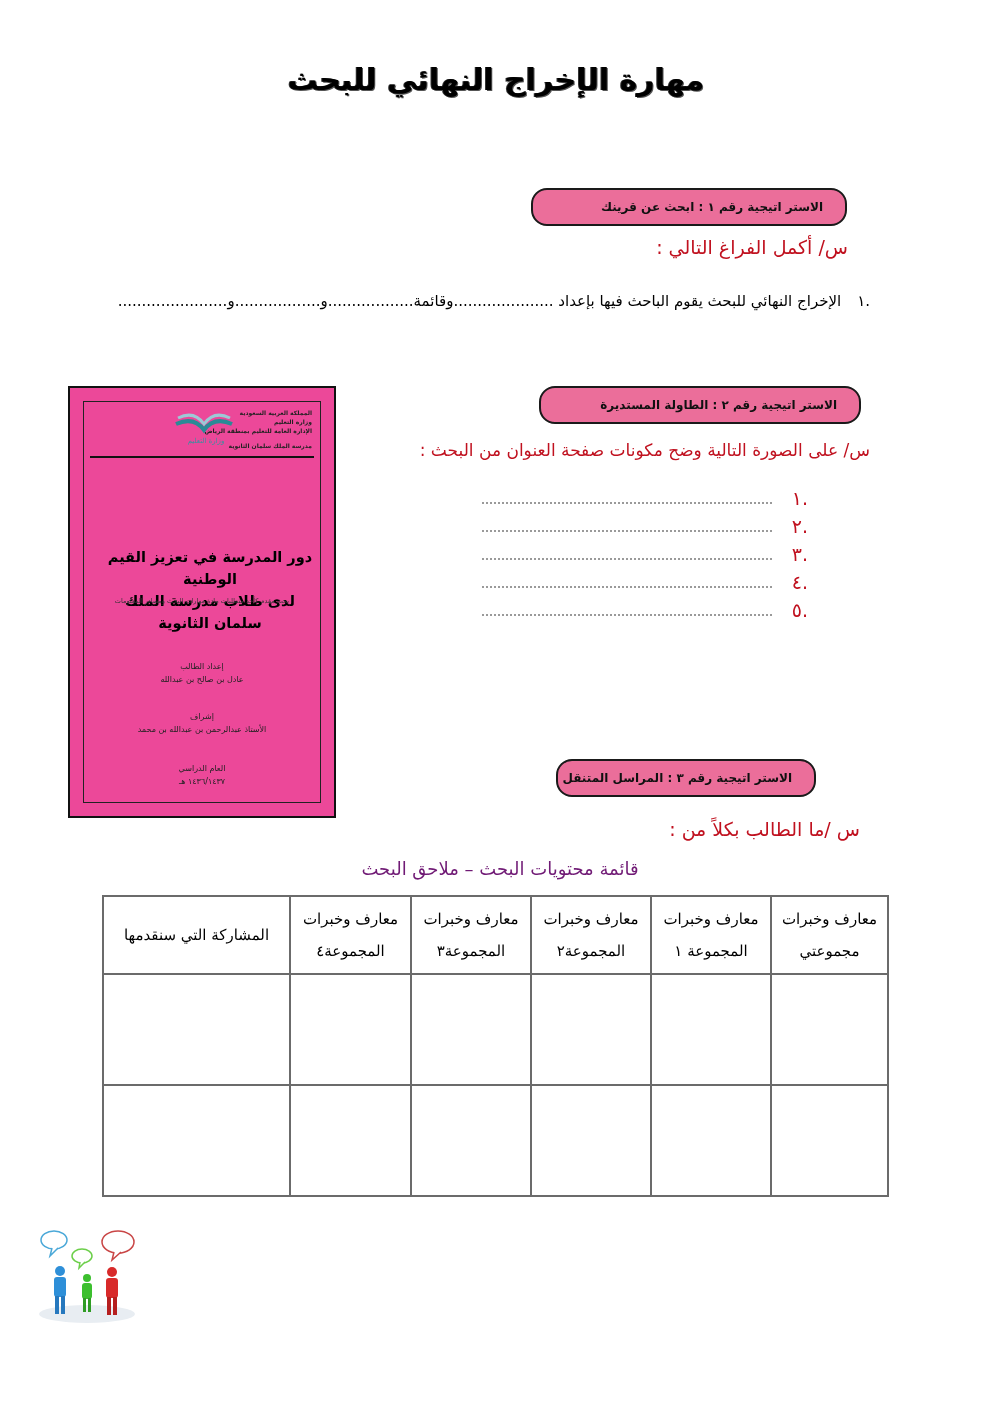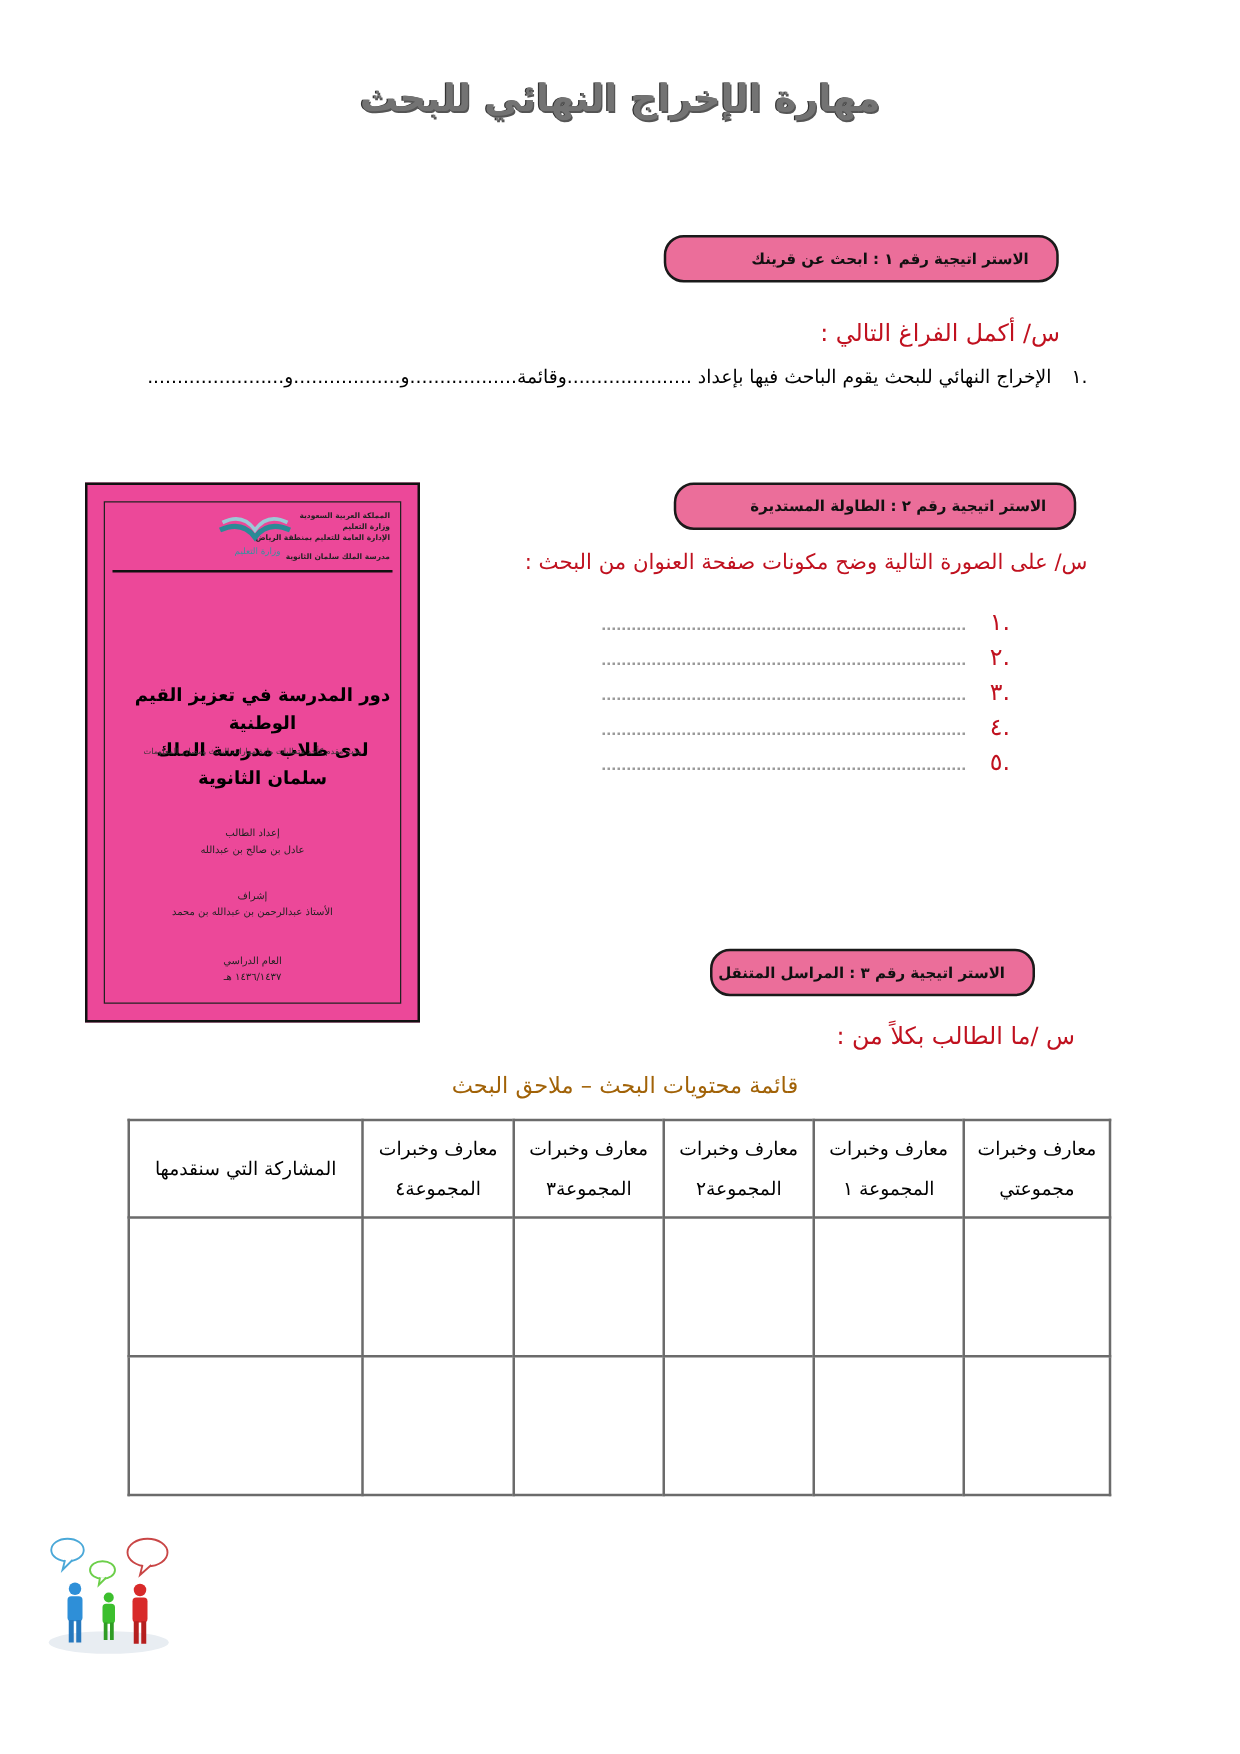--- a/index.html
+++ b/index.html
@@ -3,21 +3,21 @@
 <meta charset="utf-8">
 <style>
   * { box-sizing: border-box; margin: 0; padding: 0; }
   html, body { width: 992px; height: 1403px; background: #ffffff; overflow: hidden; }
   body { position: relative; font-family: "DejaVu Sans", sans-serif; color: #000; }
   .abs { position: absolute; }
   .rtl { direction: rtl; }
 
   .main-title {
     left: 0; width: 992px; top: 62px; text-align: center;
-    font-size: 30px; font-weight: bold; color: #737373;
+    font-size: 30px; font-weight: bold; color: #000000;
     text-shadow: 1px 1px 0 #555, -1px 0 0 #333;
     letter-spacing: 0.5px;
   }
 
   .strategy-box {
     background: #eb6e9a; border: 2px solid #1a1a1a; border-radius: 16px;
     height: 38px; direction: rtl; padding-right: 22px;
     display: flex; align-items: center; font-size: 12px; font-weight: bold; color: #111;
   }
   .question { font-size: 19px; color: #c0111f; direction: rtl; text-align: right; }
@@ -31,36 +31,36 @@
   
   .cover { left: 68px; top: 386px; width: 268px; height: 432px; border: 2px solid #111; background:#ec4899; }
   .cover-inner { position: absolute; left: 13px; top: 13px; right: 13px; bottom: 13px; border: 1.5px solid #222; }
   .cover-hdr-text { position: absolute; right: 8px; top: 6px; direction: rtl; font-size: 6px; line-height: 9px; text-align: right; color:#222; font-weight:bold; }
   .cover-logo { position: absolute; left: 88px; top: 8px; width: 64px; height: 38px; }
   .cover-rule { position: absolute; left: 6px; right: 6px; top: 54px; height: 1.5px; background: #111; }
   .cover-title { position: absolute; left: 0; right: 0; top: 144px; text-align: center; direction: rtl; font-size: 14.5px; font-weight: bold; line-height: 22px; margin-left: 16px; }
   .cover-sub { position: absolute; left: 0; right: 0; top: 195px; text-align: center; direction: rtl; font-size: 6.5px; color:#333; }
   .cover-block { position: absolute; left: 0; right: 0; text-align: center; direction: rtl; font-size: 8px; line-height: 13px; color:#222; }
 
-  .section-title { font-size: 18px; color: #a16207; direction: rtl; text-align: center; }
+  .section-title { font-size: 18px; color: #701a75; direction: rtl; text-align: center; }
 
   table.grid { border-collapse: collapse; position: absolute; left: 102px; top: 895px; width: 787px; direction: rtl; }
   table.grid td, table.grid th { border: 2px solid #6b6b6b; text-align: center; vertical-align: middle; font-weight: normal; font-size: 15px; line-height: 32px; font-family: "DejaVu Serif", serif; }
   table.grid th { height: 78px; }
   table.grid td { height: 111px; }
 </style>
 </head>
 <body>
 
 <div class="abs main-title rtl">مهارة الإخراج النهائي للبحث</div>
 
 <div class="abs strategy-box" style="left:531px; top:188px; width:316px;">
   <span>الاستر اتيجية رقم ١ : ابحث عن قرينك</span>
 </div>
-<div class="abs question" style="right:144px; top:236px; width:500px;margin-top:20px;">س/ أكمل الفراغ التالي :</div>
+<div class="abs question" style="right:144px; top:236px; width:500px;">س/ أكمل الفراغ التالي :</div>
 <div class="abs fill-line" style="right:122px; top:292px; width:780px; display:flex; direction:rtl;">
   <span style="margin-left:16px;">.١</span>
   <span>الإخراج النهائي للبحث يقوم الباحث فيها بإعداد .....................وقائمة..................و..................و.......................</span>
 </div>
 
 <div class="abs cover">
   <div class="cover-inner">
     <div class="cover-hdr-text">
       <div>المملكة العربية السعودية</div>
       <div>وزارة التعليم</div>
@@ -116,21 +116,21 @@
   <div class="num-item">
     <span class="num">.٤</span>
     <span class="dots"></span>
   </div>
   <div class="num-item">
     <span class="num">.٥</span>
     <span class="dots"></span>
   </div>
 </div>
 
-<div class="abs strategy-box" style="left:568px; top:759px; width:260px;">
+<div class="abs strategy-box" style="left:556px; top:759px; width:260px;">
   <span>الاستر اتيجية رقم ٣ : المراسل المتنقل</span>
 </div>
 <div class="abs question" style="right:132px; top:818px; width:400px;">س /ما الطالب بكلاً من :</div>
 <div class="abs section-title" style="left:290px; top:858px; width:420px;">قائمة محتويات البحث  –  ملاحق البحث</div>
 
 <table class="grid">
   <tbody>
       <tr>
     <th style="width:117px">
           <div>معارف وخبرات</div>

